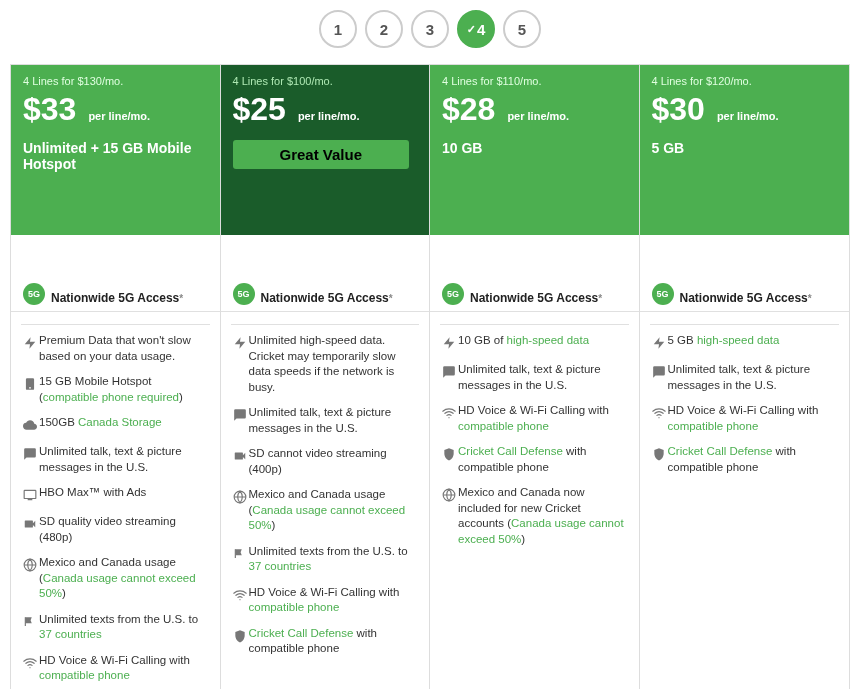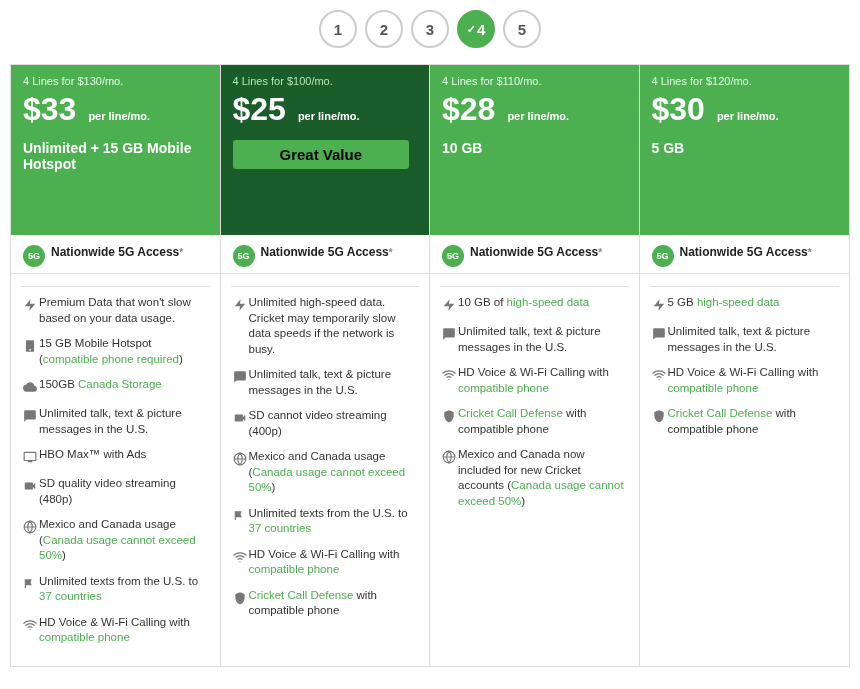--- a/index.html
+++ b/index.html
@@ -43,23 +43,24 @@
     .plan-data { font-size: 14px; font-weight: bold; margin-top: 4px; }
 
     .great-value-badge {
       background: #4caf50; color: #000000; text-align: center;
       font-size: 15px; font-weight: bold; padding: 6px 0; margin-top: 8px;
       border-radius: 3px;
     }
 
     
     .plan-5g-row {
-      display: flex; align-items: flex-start; gap: 6px;
+      display: flex; align-items: flex-end; gap: 6px;
       padding: 10px 12px 6px 12px;
       border-bottom: 1px solid #e0e0e0;
+      margin-top: 38px;
     }
     .badge-5g {
       background: #4caf50; color: #fff; font-size: 9px; font-weight: bold;
       border-radius: 50%; width: 22px; height: 22px; display: flex; align-items: center;
       justify-content: center; flex-shrink: 0;
     }
     .plan-5g-label { font-size: 12px; font-weight: bold; color: #222; }
     .asterisk { color: #888; font-size: 10px; }
 
     

